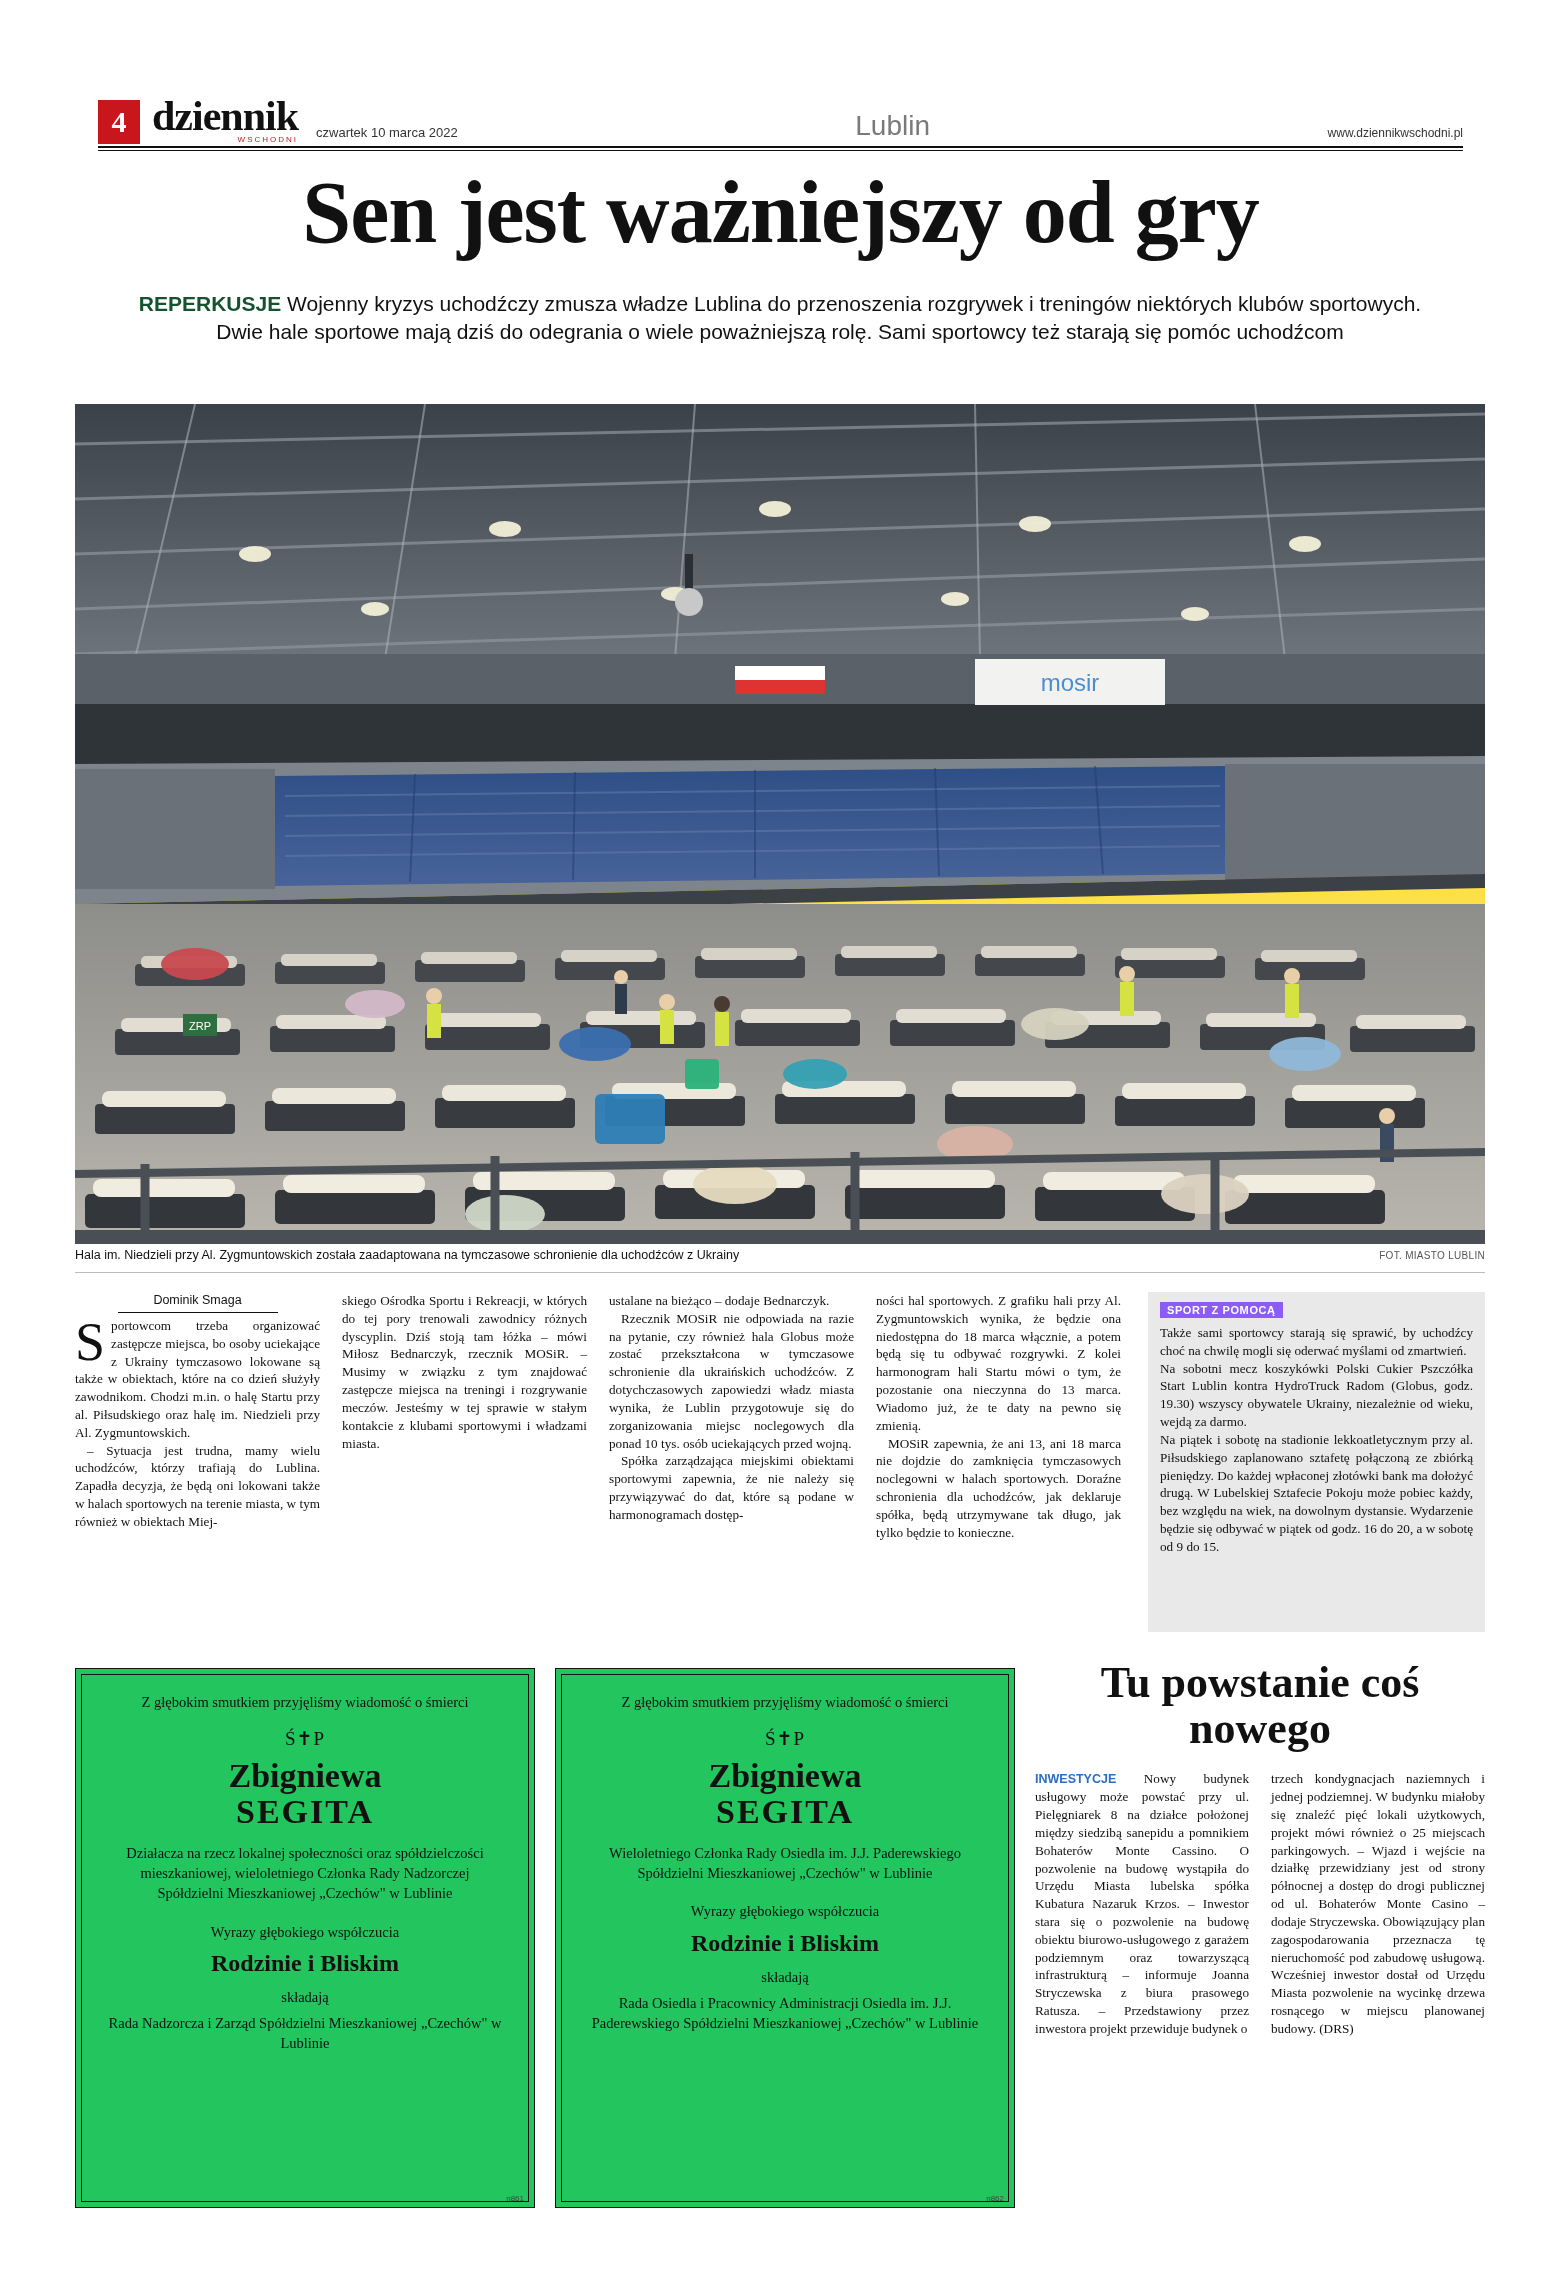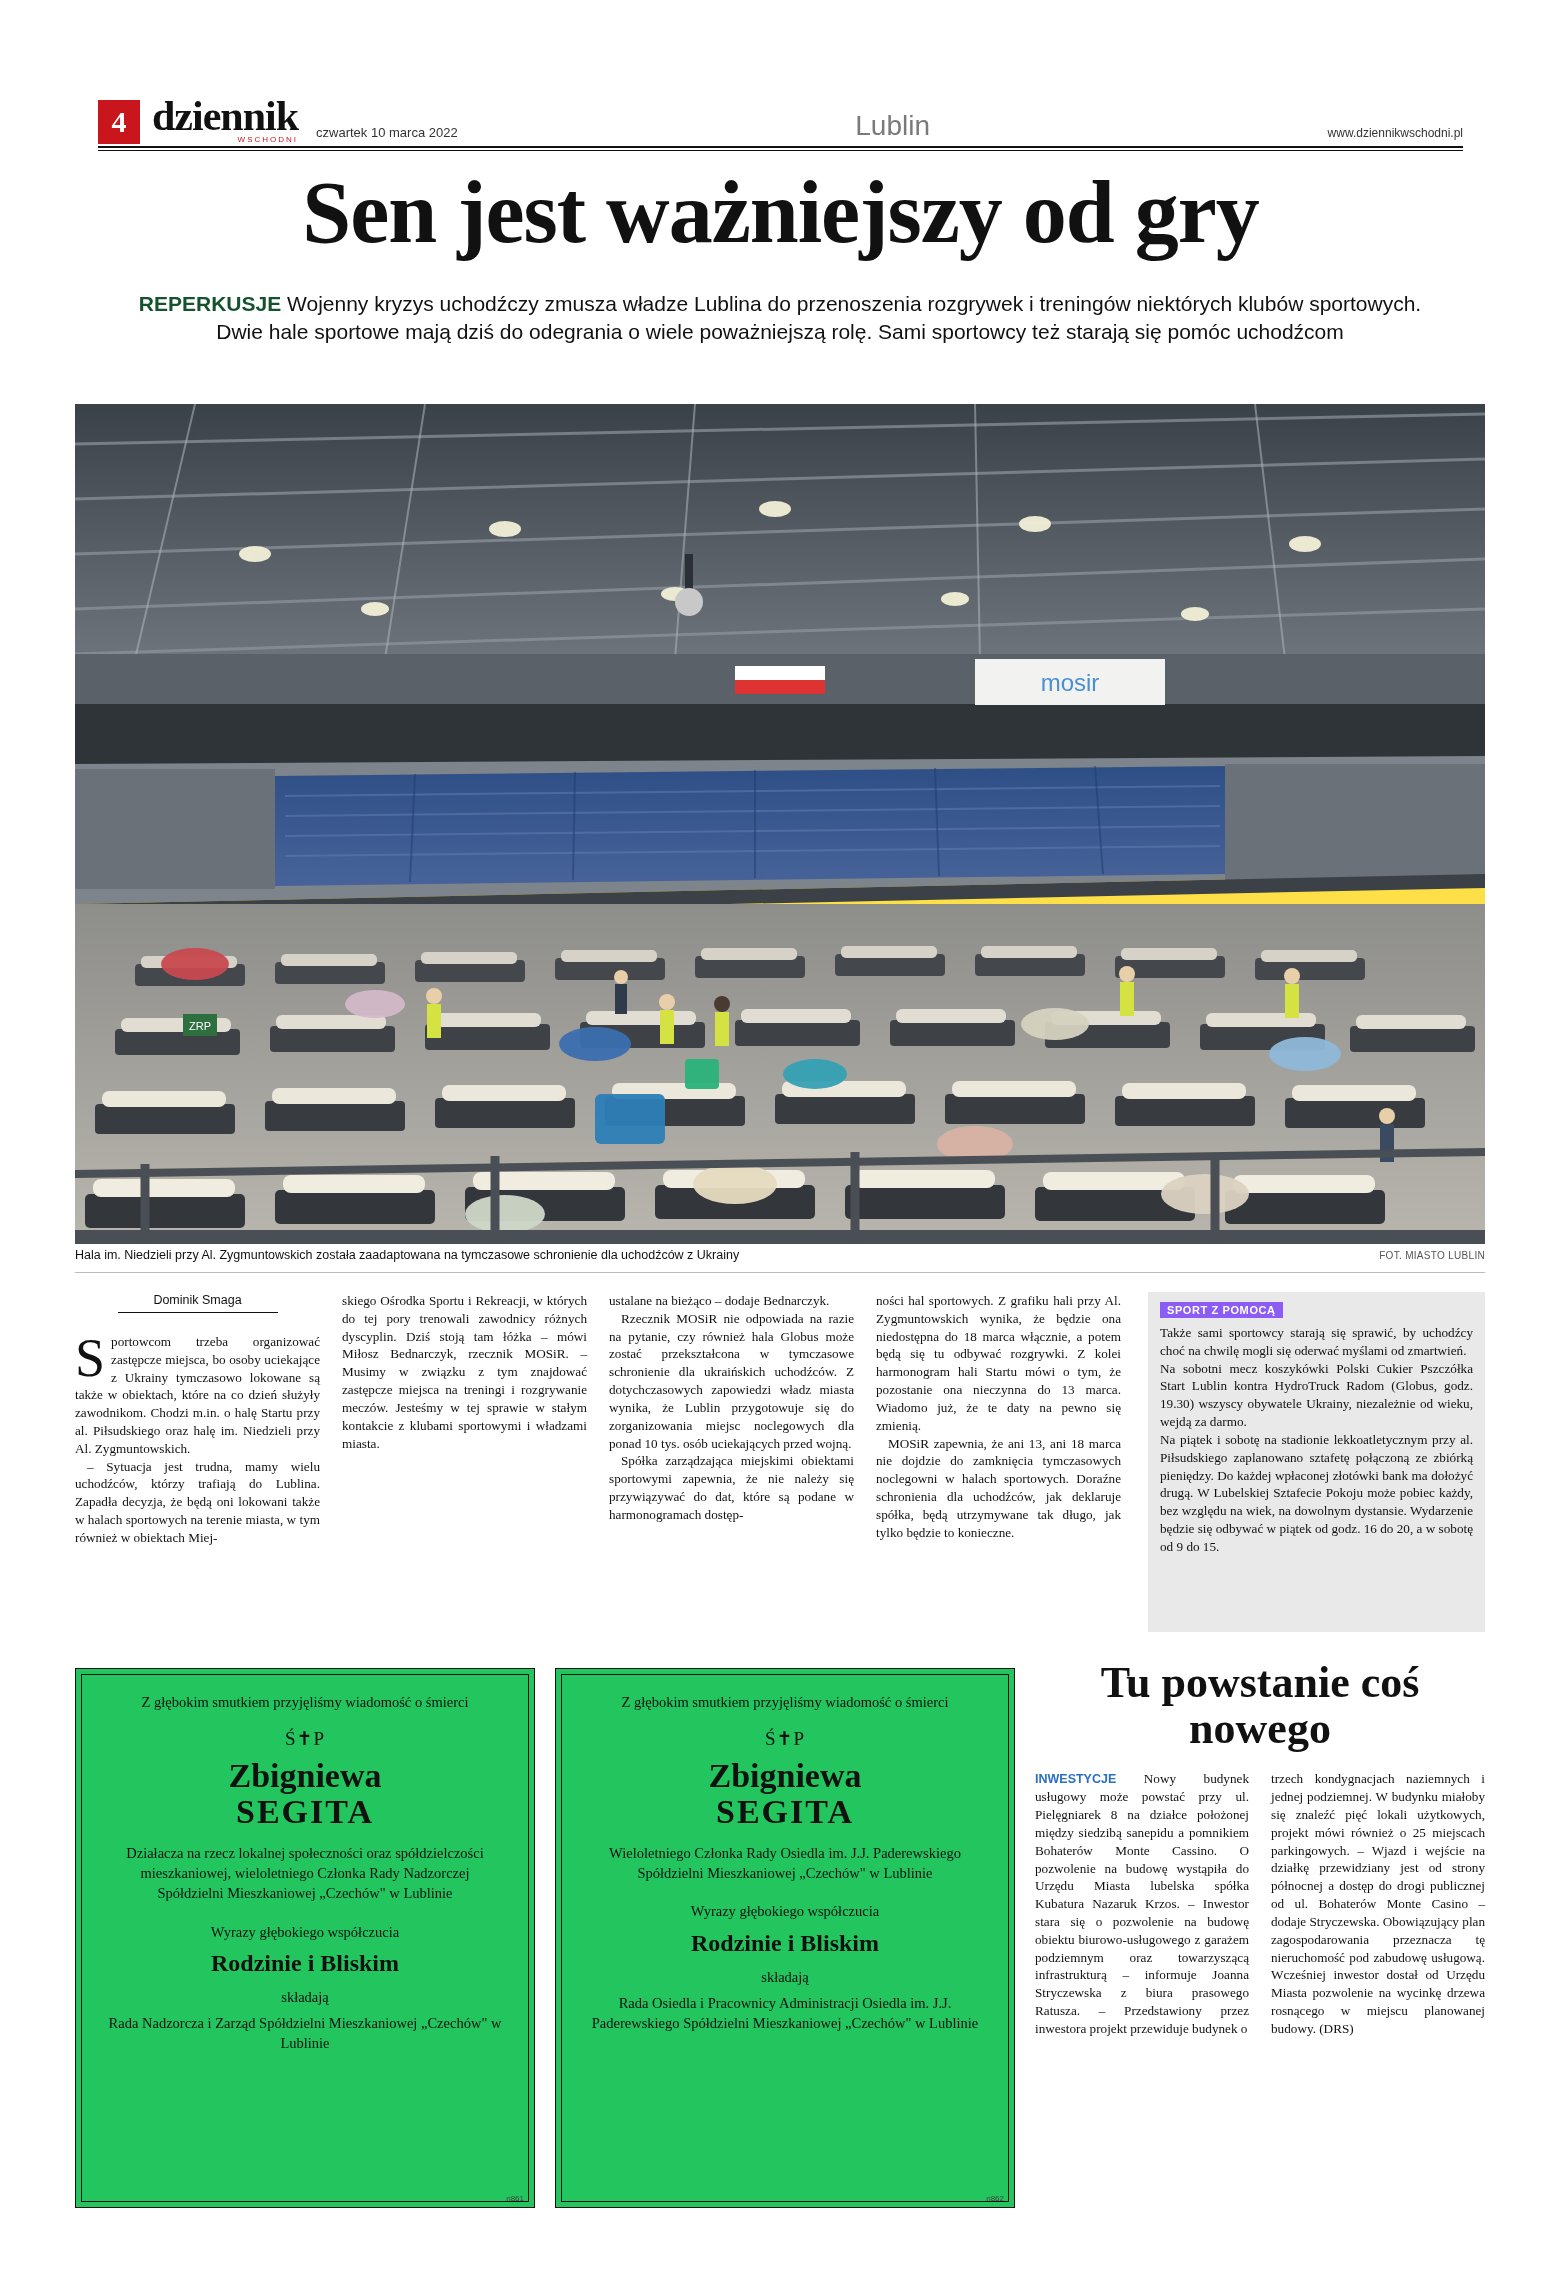--- a/index.html
+++ b/index.html
@@ -85,21 +85,21 @@
     display:flex; gap:22px;
   }
   .col {
     width:245px; font-family:"Liberation Serif", serif;
     font-size:13.2px; line-height:1.35; text-align:justify;
   }
   .col p { margin:0 0 0 0; text-indent:12px; }
   .col p.first { text-indent:0; }
   .byline {
     font-family:"Liberation Sans", sans-serif; font-size:12.5px;
-    text-align:center; border-bottom:1px solid #111; padding-bottom:3px; margin-bottom:20px;
+    text-align:center; border-bottom:1px solid #111; padding-bottom:3px; margin-bottom:4px;
     width:160px; margin-left:auto; margin-right:auto;
   }
   .dropcap-para { position:relative; }
   .dropcap {
     float:left; font-family:"Liberation Serif", serif; font-size:54px;
     line-height:42px; font-weight:normal; padding:4px 6px 0 0;
   }
 
   
   .side-box {

